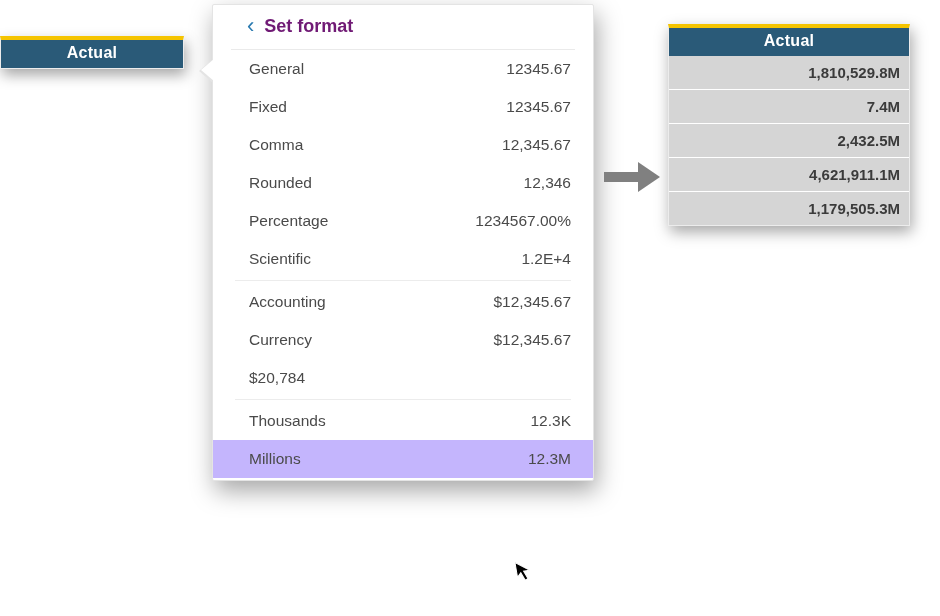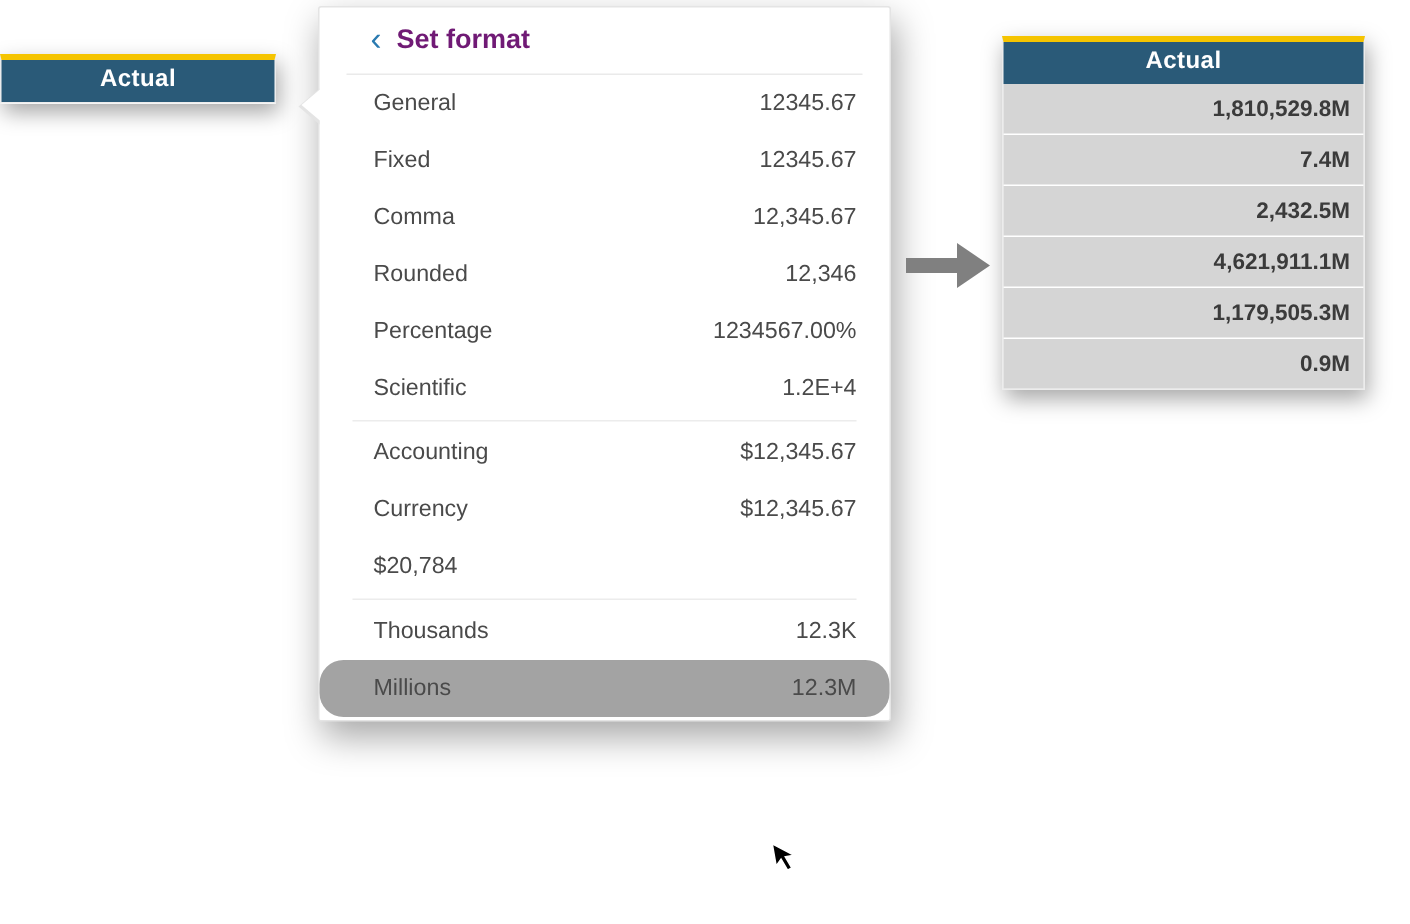--- a/index.html
+++ b/index.html
@@ -115,22 +115,21 @@
   .format-row {
     display: flex;
     justify-content: space-between;
     align-items: center;
     padding: 10px 22px 10px 36px;
     font-size: 15.5px;
     color: #4a4a4a;
     cursor: pointer;
   }
   .format-row.selected {
-    background: #a3a3a3;
-    border-radius: 16px;
+    background: #c4b5fd;
   }
   .format-row .name { }
   .format-row .sample { color: #4a4a4a; }
   .sep {
     height: 1px;
     background: #ececec;
     margin: 2px 22px;
   }
 
   
@@ -223,21 +222,20 @@
   </div>
 
   <div class="table-after">
     <div class="col-header">Actual</div>
     <div id="after-body">
         <div class="cell"><span>1,810,529.8M</span></div>
         <div class="cell"><span>7.4M</span></div>
         <div class="cell"><span>2,432.5M</span></div>
         <div class="cell"><span>4,621,911.1M</span></div>
         <div class="cell"><span>1,179,505.3M</span></div>
-        <div class="cell"><span>0.9M</span></div>
       </div>
   </div>
 
   <span class="cursor" style="left:516px; top:560px;">
     <svg width="18" height="22" viewBox="0 0 18 22">
       <path d="M1 1 L1 16 L5 12 L8 20 L11 19 L8 11 L14 11 Z" fill="#000" stroke="#fff" stroke-width="1"></path>
     </svg>
   </span>
 
 </div>

